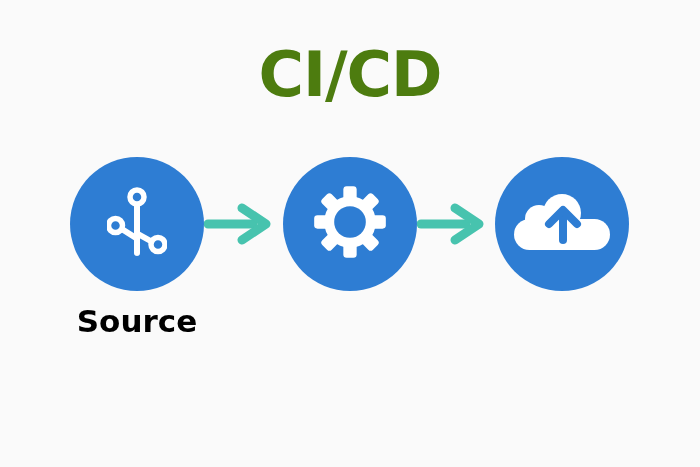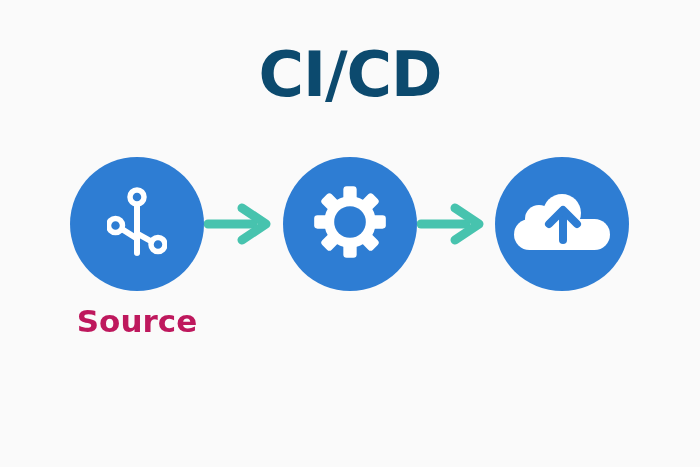--- a/index.html
+++ b/index.html
@@ -18,21 +18,21 @@
   .title {
     position: absolute;
     top: 44px;
     left: 0;
     width: 700px;
     text-align: center;
     font-size: 62px;
     line-height: 62px;
     font-weight: 700;
     letter-spacing: -1px;
-    color: #0c4a6e;
+    color: #4d7c0f;
   }
   .node-circle {
     position: absolute;
     top: 157px;
     width: 134px;
     height: 134px;
     border-radius: 50%;
     background: #2e7dd3;
     display: flex;
     align-items: center;
@@ -42,21 +42,21 @@
   .node-circle.c2 { left: 283px; }
   .node-circle.c3 { left: 495px; }
   .node-label {
     position: absolute;
     top: 303px;
     width: 134px;
     text-align: center;
     font-size: 31px;
     line-height: 36px;
     font-weight: 700;
-    color: #be185d;
+    color: #000000;
   }
   .node-label.l1 { left: 70px; }
   .node-label.l2 { left: 283px; }
   .node-label.l3 { left: 495px; }
   .flow-arrow {
     position: absolute;
     top: 200px;
     width: 80px;
     height: 48px;
   }

